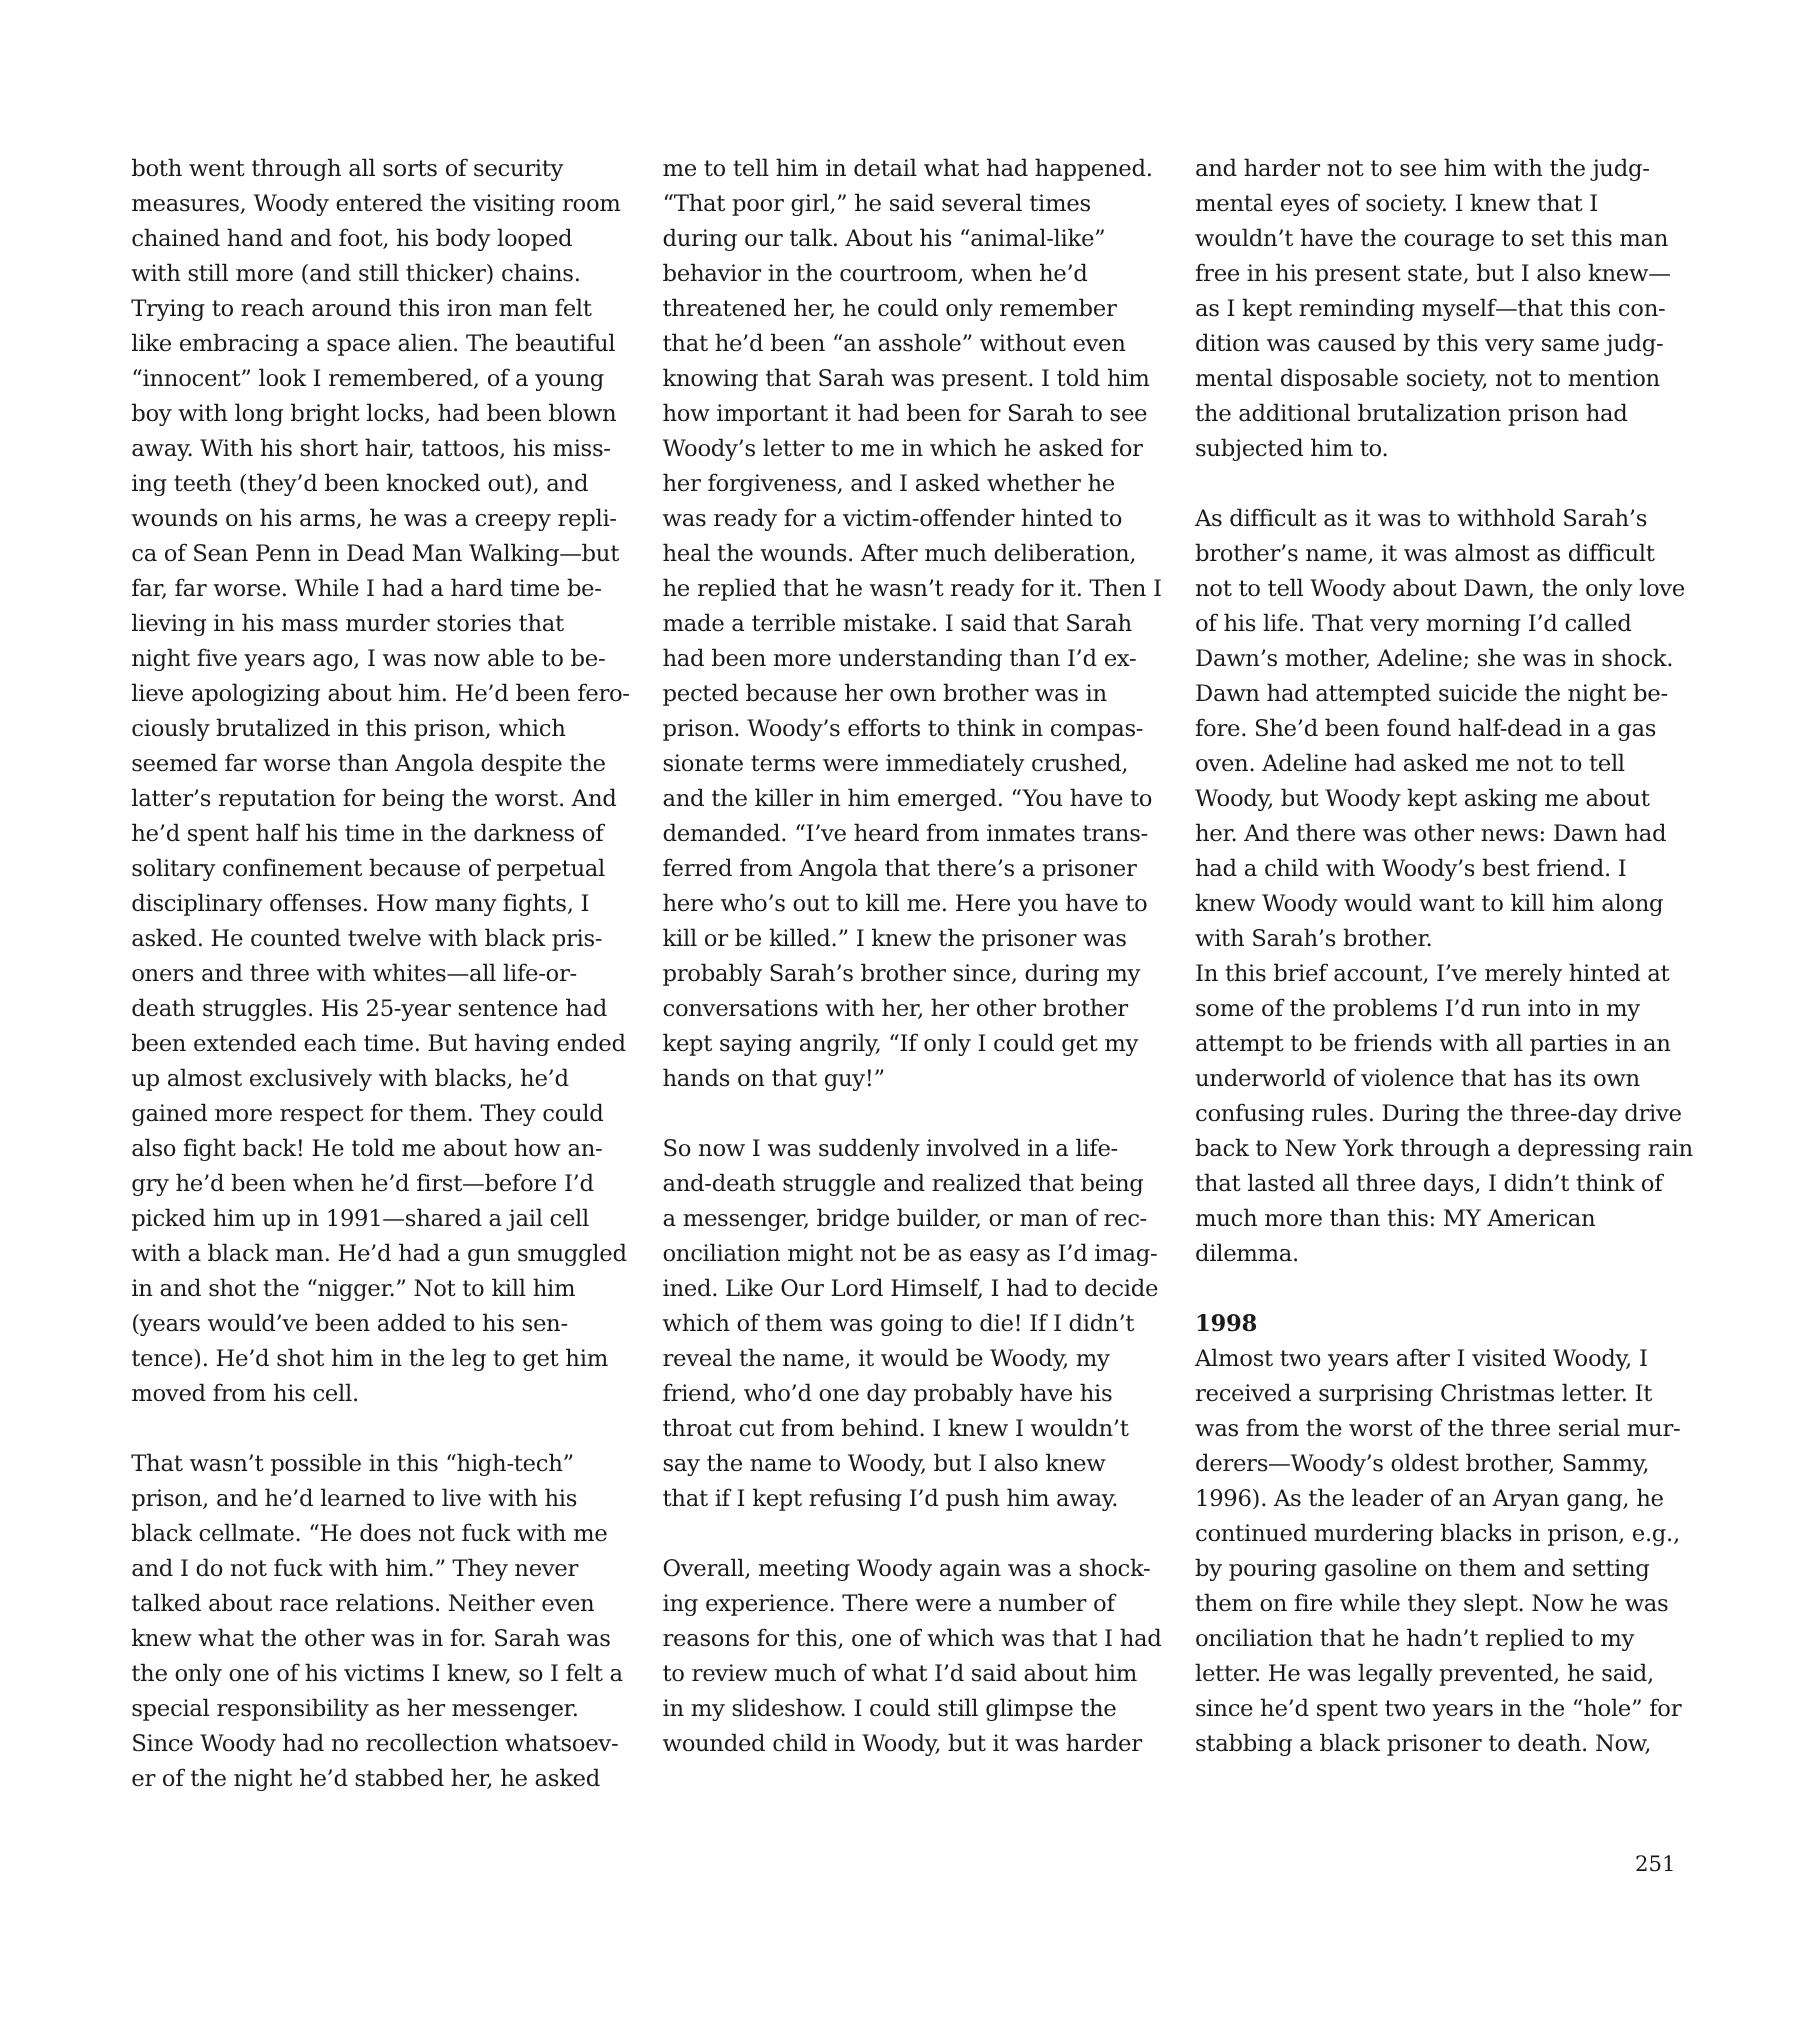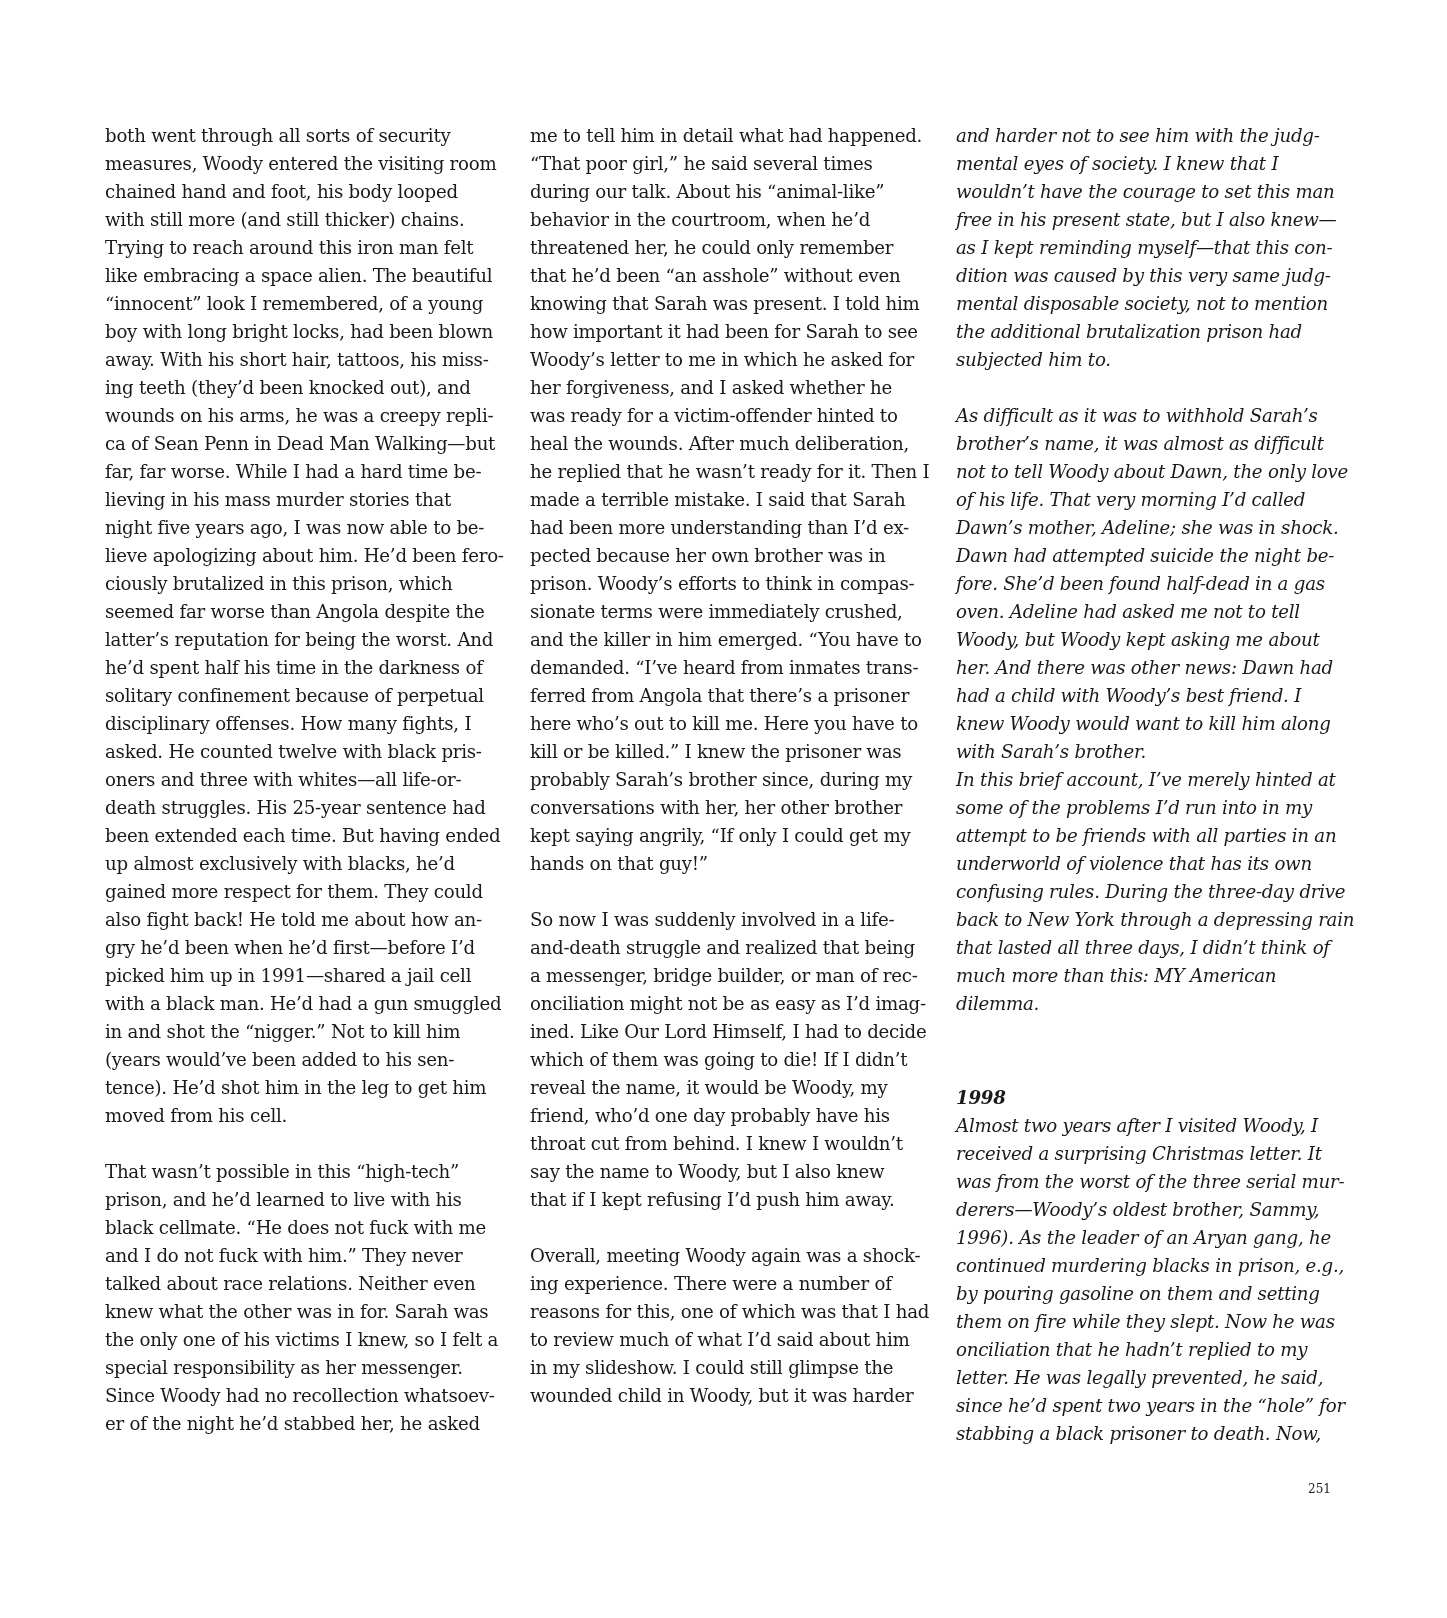--- a/index.html
+++ b/index.html
@@ -8,27 +8,27 @@
     position: absolute; left: 0; top: 0; width: 1171px; height: 1618px;
     background: #ffffff; color: #1a1a1a;
     font-family: "DejaVu Serif", "Liberation Serif", serif;
   }
   .col {
     position: absolute; top: 122px; width: 400px;
     font-size: 18.2px; line-height: 28px; letter-spacing: -0.25px;
   }
   .col1 { left: 105px; }
   .col2 { left: 530px; }
-  .col3 { left: 956px; font-style: italic; }
+  .col3 { left: 956px; }
   .line { display: block; white-space: nowrap; height: 28px; }
   .gap { display: block; height: 28px; }
-  .heading { font-weight: bold; margin-top: 38px; }
+  .heading { font-weight: bold; }
   .page-number {
     position: absolute; left: 1308px; top: 1482px;
-    font-size: 12px; font-family: "DejaVu Serif", "Liberation Serif", serif; color: #1a1a1a;
+    font-size: 17px; font-family: "DejaVu Serif", "Liberation Serif", serif; color: #1a1a1a;
   }
 </style>
 </head>
 <body>
 
 <div class="page">
 
   <div class="col col1">
     <div>
       <span class="line">both went through all sorts of security</span>

